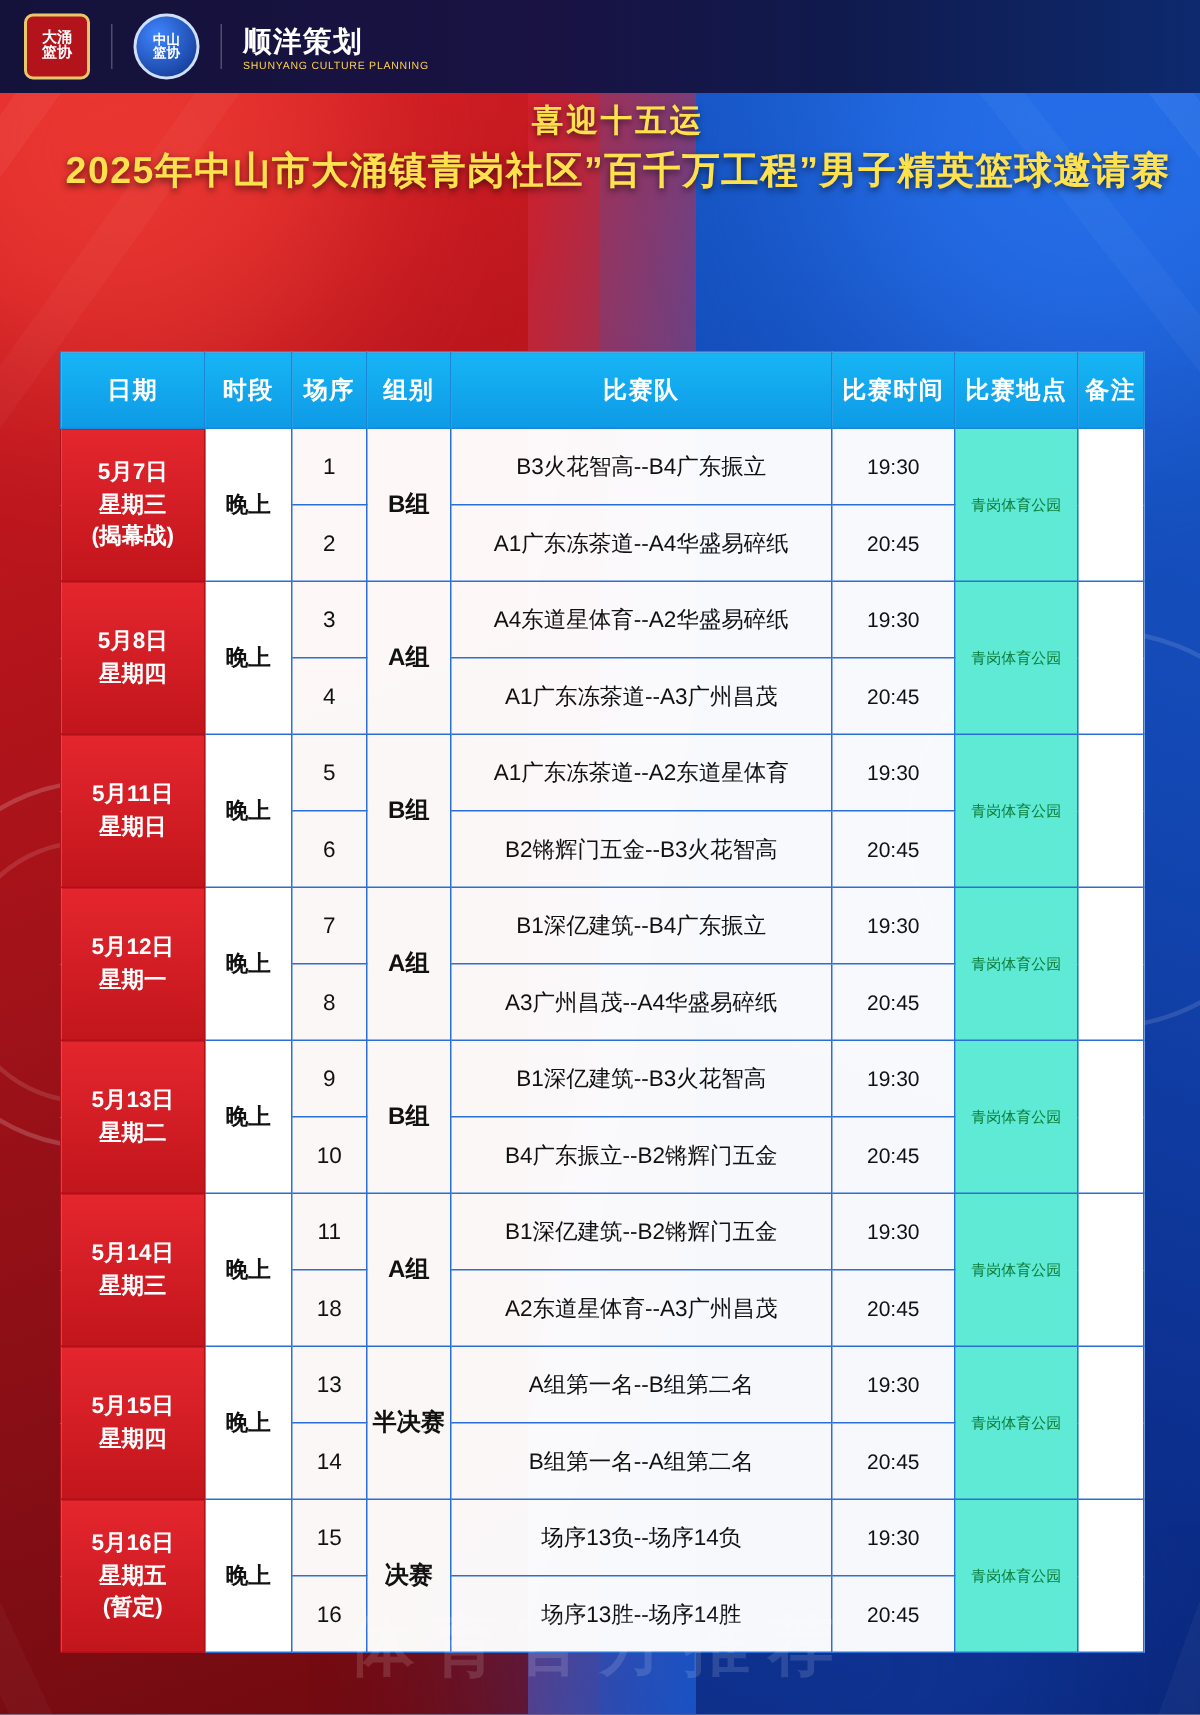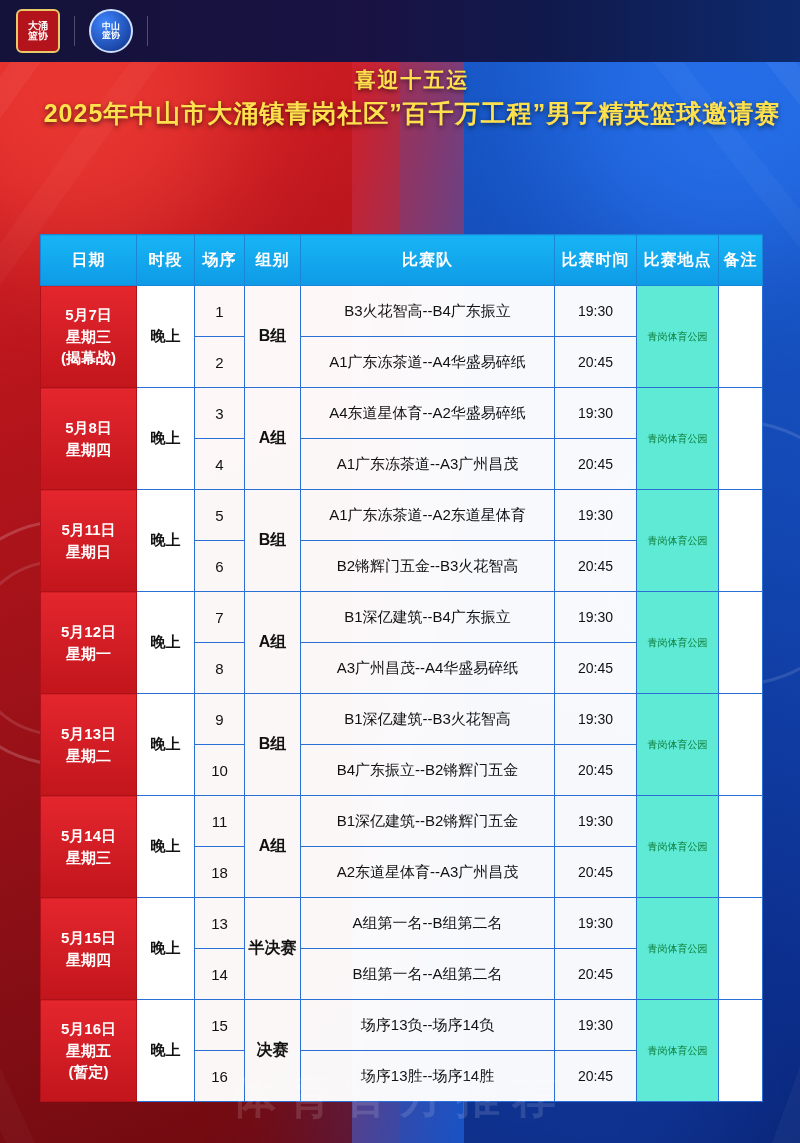--- a/index.html
+++ b/index.html
@@ -110,20 +110,26 @@
 
 <div class="logobar">
   <div class="logo-item">
     <div class="logo-badge">大涌<br>篮协</div>
   </div>
   <div class="logo-sep"></div>
   <div class="logo-item">
     <div class="logo-circle">中山<br>篮协</div>
   </div>
   <div class="logo-sep"></div>
+  <div class="logo-item">
+    <div class="logo-txt">
+      <span>顺洋策划</span>
+      <span class="logo-sub">SHUNYANG CULTURE PLANNING</span>
+    </div>
+  </div>
 </div>
 
 <div class="titles">
   <div class="t-small">喜迎十五运</div>
   <div class="t-main">2025年中山市大涌镇青岗社区”百千万工程”男子精英篮球邀请赛</div>
 </div>
 
 <div class="table-wrap">
   <table>
     <colgroup>

